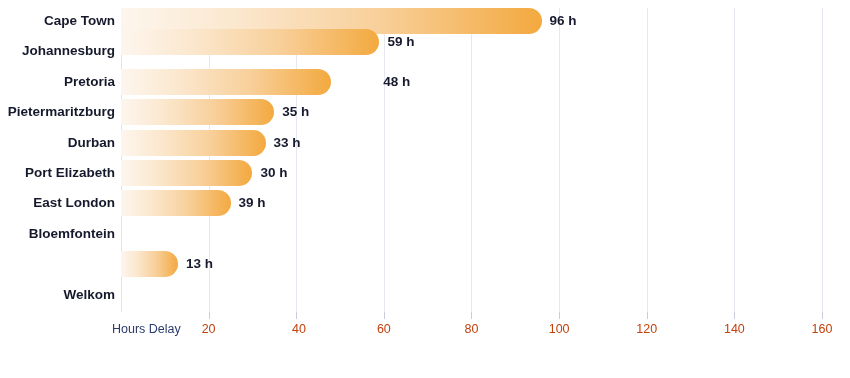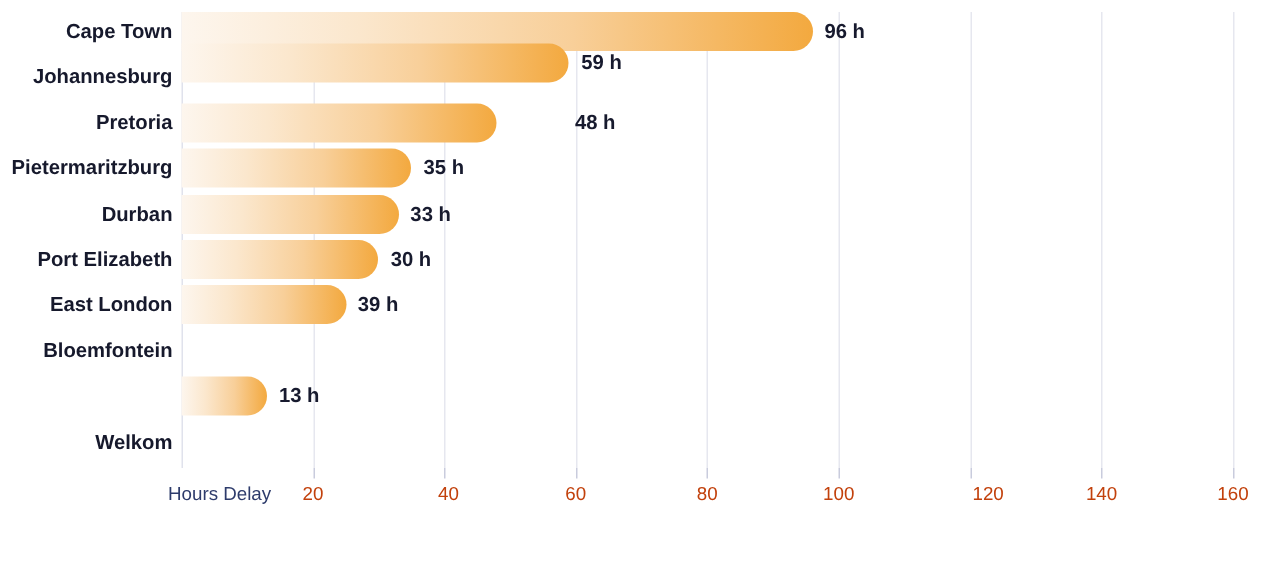--- a/index.html
+++ b/index.html
@@ -216,21 +216,21 @@
       <div class="tick-label" style="left: 87.6238px;">20</div>
       <div class="tick-mark" style="left: 175.248px;"></div>
       <div class="tick-label" style="left: 178px;">40</div>
       <div class="tick-mark" style="left: 262.871px;"></div>
       <div class="tick-label" style="left: 262.871px;">60</div>
       <div class="tick-mark" style="left: 350.495px;"></div>
       <div class="tick-label" style="left: 350.495px;">80</div>
       <div class="tick-mark" style="left: 438.119px;"></div>
       <div class="tick-label" style="left: 438.119px;">100</div>
       <div class="tick-mark" style="left: 525.743px;"></div>
-      <div class="tick-label" style="left: 525.743px; margin-left: 12px;">120</div>
+      <div class="tick-label" style="left: 525.743px;">120</div>
       <div class="tick-mark" style="left: 613.366px;"></div>
       <div class="tick-label" style="left: 613.366px;">140</div>
       <div class="tick-mark" style="left: 700.99px;"></div>
       <div class="tick-label" style="left: 700.99px;">160</div>
     </div>
 
   <div class="axis-title">Hours Delay</div>
 
 </div>
 

